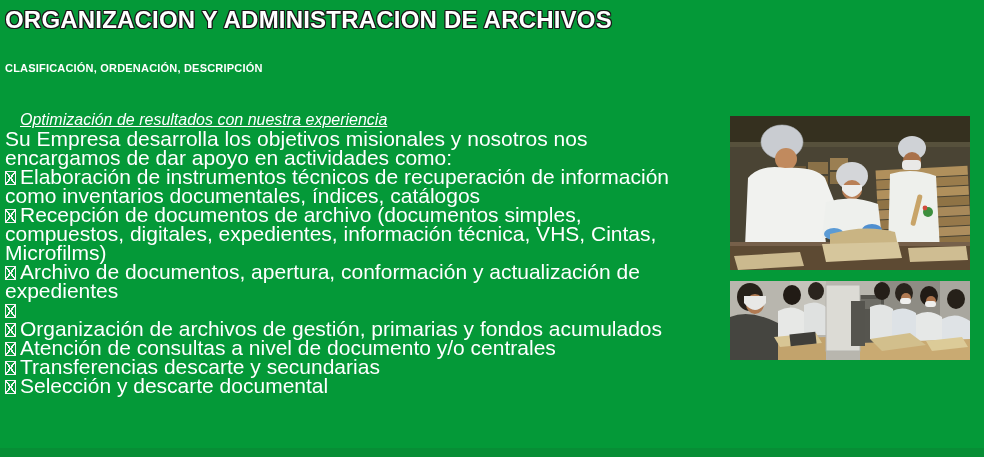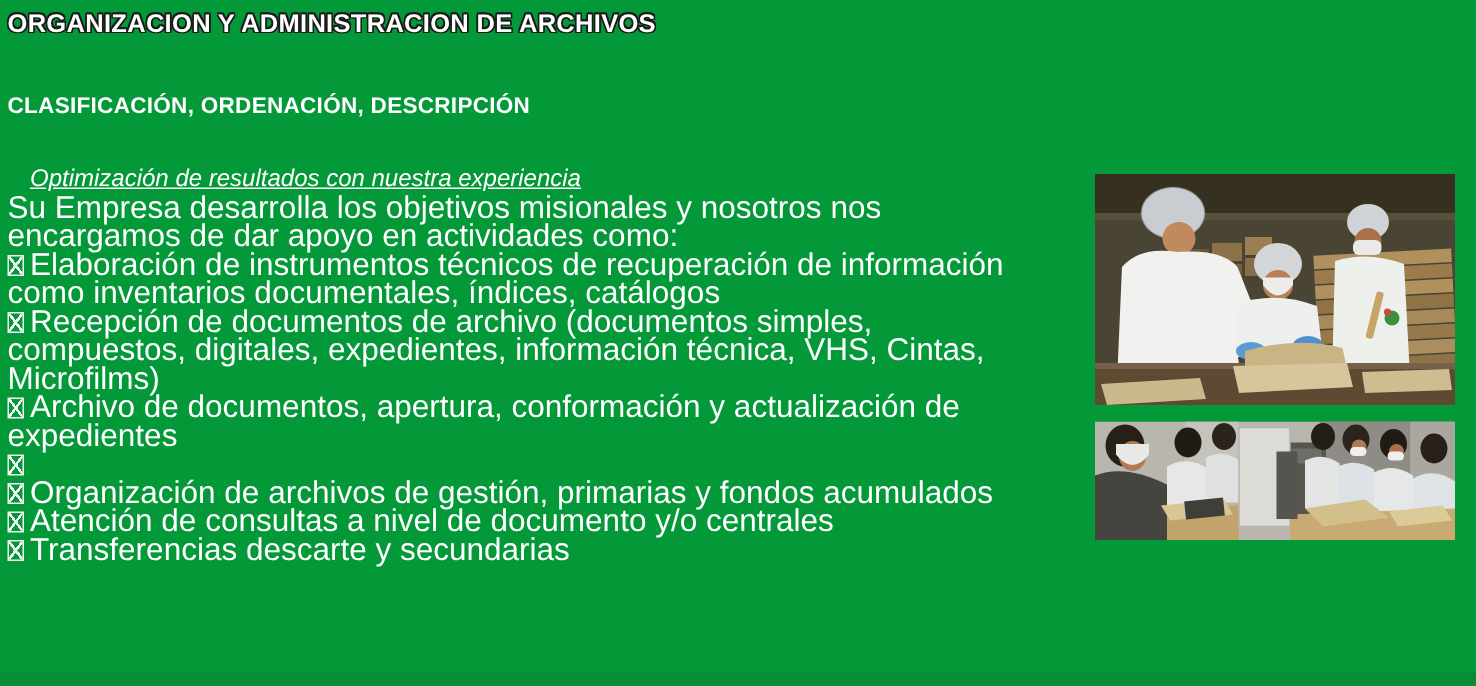--- a/index.html
+++ b/index.html
@@ -4,30 +4,30 @@
 <style>
   html,body{margin:0;padding:0;}
   body{
     width:984px;height:457px;position:relative;overflow:hidden;
     background:#049938;
     font-family:"Liberation Sans", sans-serif;
     color:#ffffff;
   }
   .title{
     position:absolute;left:5px;top:6px;margin:0;
-    font-size:17px;font-weight:bold;letter-spacing:.2px;
+    font-size:24px;font-weight:bold;letter-spacing:.2px;
     color:#ffffff;
     text-shadow:-1px -1px 0 #1a1a1a,1px -1px 0 #1a1a1a,-1px 1px 0 #1a1a1a,
                  1px 1px 0 #1a1a1a,0 -1px 0 #1a1a1a,0 1px 0 #1a1a1a,
                  -1px 0 0 #1a1a1a,1px 0 0 #1a1a1a;
     white-space:nowrap;
   }
   .section-heading{
     position:absolute;left:5px;top:62px;margin:0;
-    font-size:15px;font-weight:bold;letter-spacing:.2px;white-space:nowrap;
+    font-size:11px;font-weight:bold;letter-spacing:.2px;white-space:nowrap;
   }
   .tagline{
     position:absolute;left:5px;top:96px;margin:15px;
     font-size:16px;font-style:italic;text-decoration:underline;white-space:nowrap;
   }
   .content{
     position:absolute;left:5px;top:129px;width:672px;
     font-size:21px;line-height:19px;
   }
   .content p{margin:0;padding:0;}
@@ -61,20 +61,21 @@
 <div class="content">
   <p>Su Empresa desarrolla los objetivos misionales y nosotros nos encargamos de dar apoyo en actividades como:</p>
 
   <div class="service-item"><span class="bullet"></span><span>Elaboración de instrumentos técnicos de recuperación de información como inventarios documentales, índices, catálogos</span></div>
   <div class="service-item"><span class="bullet"></span><span>Recepción de documentos de archivo  (documentos simples, compuestos, digitales, expedientes, información técnica, VHS, Cintas, Microfilms)</span></div>
   <div class="service-item"><span class="bullet"></span><span>Archivo de documentos, apertura, conformación y actualización de expedientes</span></div>
   <div class="service-item"><span class="bullet"></span></div>
   <div class="service-item"><span class="bullet"></span><span>Organización de archivos de gestión, primarias y fondos acumulados</span></div>
   <div class="service-item"><span class="bullet"></span><span>Atención de consultas a nivel de documento y/o centrales</span></div>
   <div class="service-item"><span class="bullet"></span><span>Transferencias descarte y secundarias</span></div>
+  <div class="service-item"><span class="bullet"></span><span>Selección y descarte documental</span></div>
 </div>
 
 <div class="photo photo1">
   <svg width="240" height="154" viewBox="0 0 240 154" xmlns="http://www.w3.org/2000/svg">
     <rect width="240" height="154" fill="#4a4434"></rect>
     <rect width="240" height="28" fill="#35301f"></rect>
     <rect y="26" width="240" height="5" fill="#57513c"></rect>
     <rect x="62" y="50" width="14" height="22" fill="#6b5738"></rect>
     <rect x="78" y="46" width="20" height="12" fill="#8a7148"></rect>
     <rect x="100" y="42" width="18" height="12" fill="#9b7f52"></rect>

